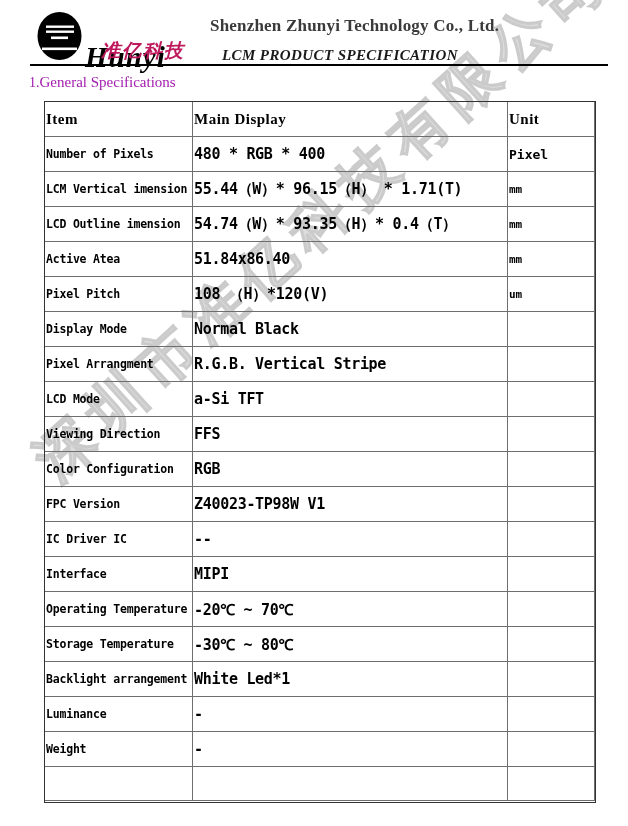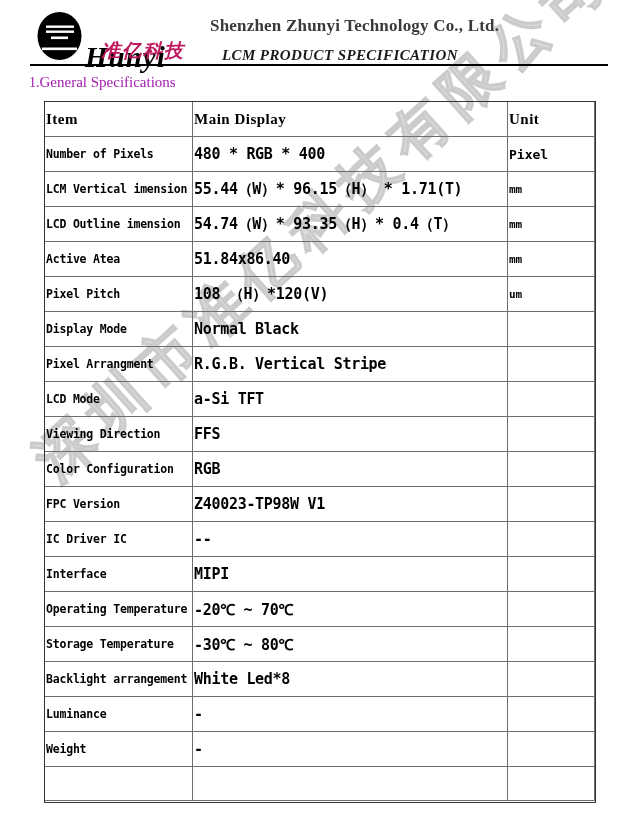--- a/index.html
+++ b/index.html
@@ -315,21 +315,21 @@
           <td class="main-cell">-20℃ ~ 70℃</td>
           <td class="unit-cell"></td>
         </tr>
         <tr>
           <td class="item-cell">Storage Temperature</td>
           <td class="main-cell">-30℃ ~ 80℃</td>
           <td class="unit-cell"></td>
         </tr>
         <tr>
           <td class="item-cell">Backlight arrangement</td>
-          <td class="main-cell">White Led*8</td>
+          <td class="main-cell">White Led*1</td>
           <td class="unit-cell"></td>
         </tr>
         <tr>
           <td class="item-cell">Luminance</td>
           <td class="main-cell">-</td>
           <td class="unit-cell"></td>
         </tr>
         <tr>
           <td class="item-cell">Weight</td>
           <td class="main-cell">-</td>

